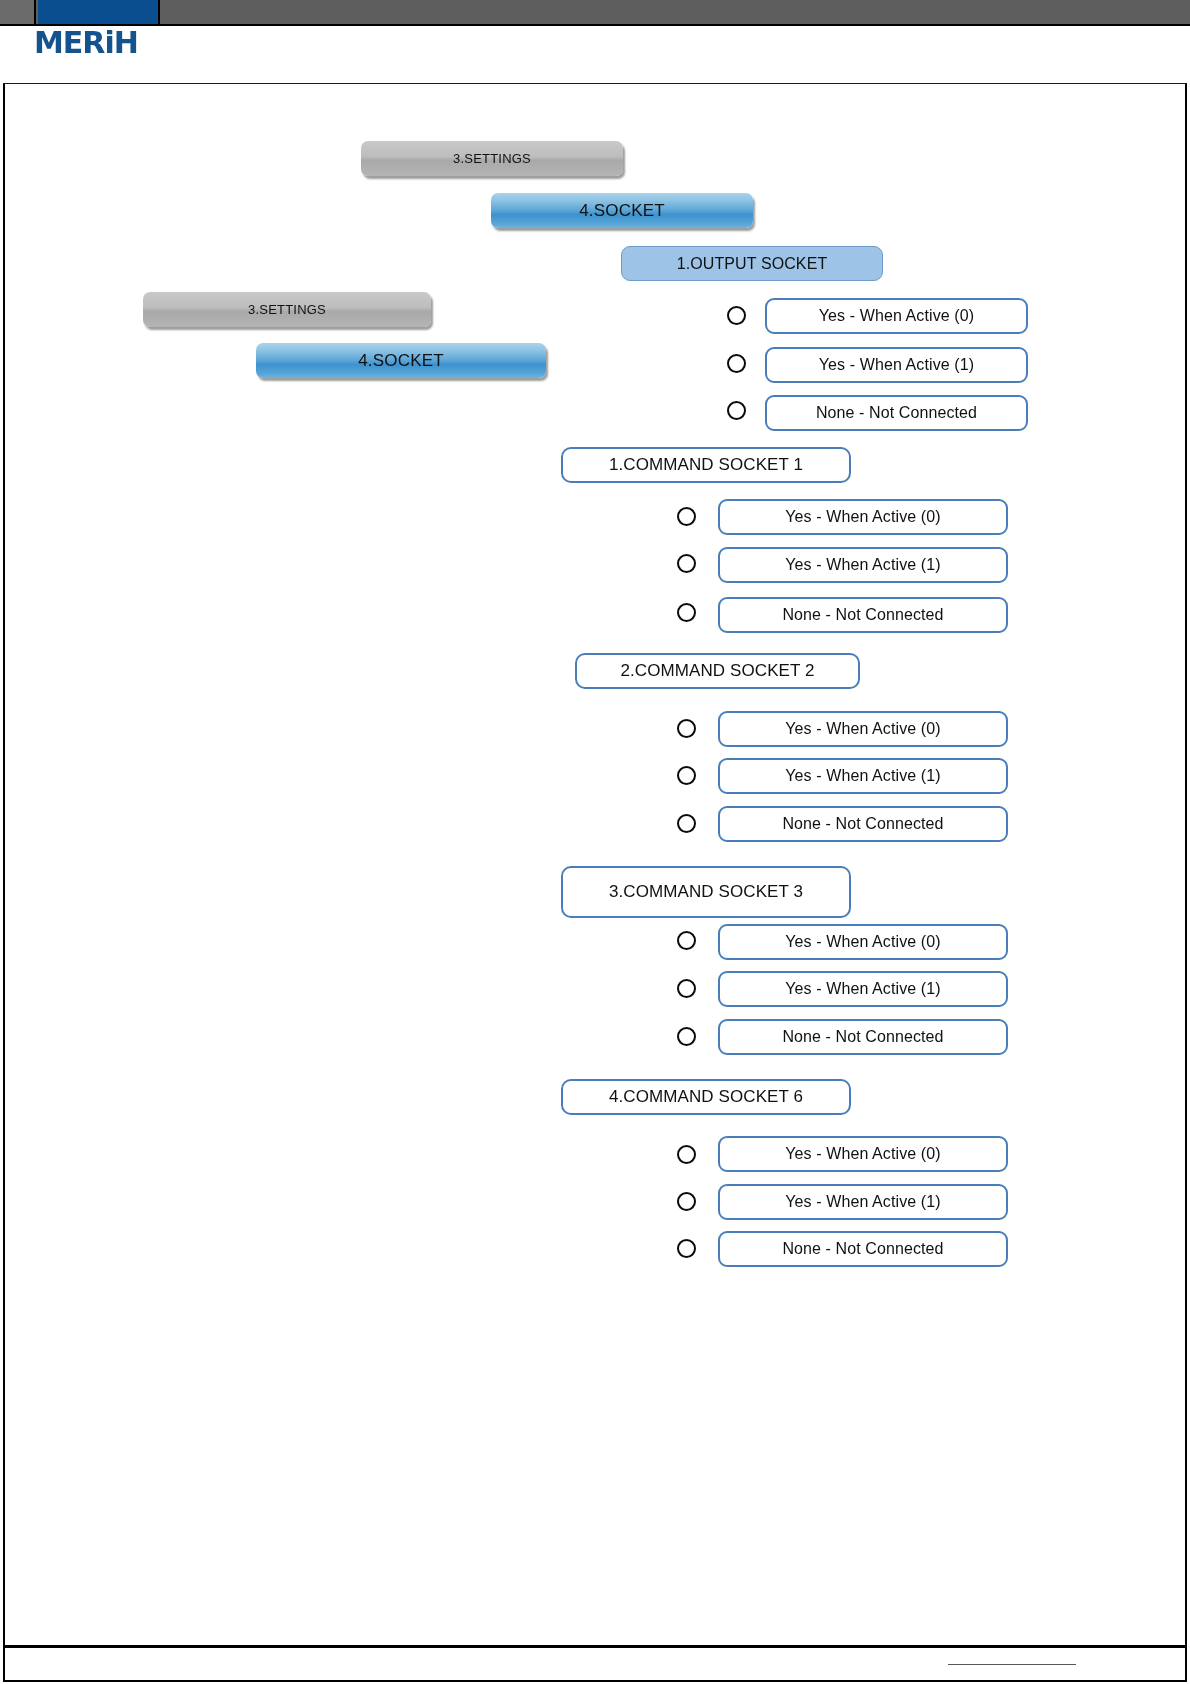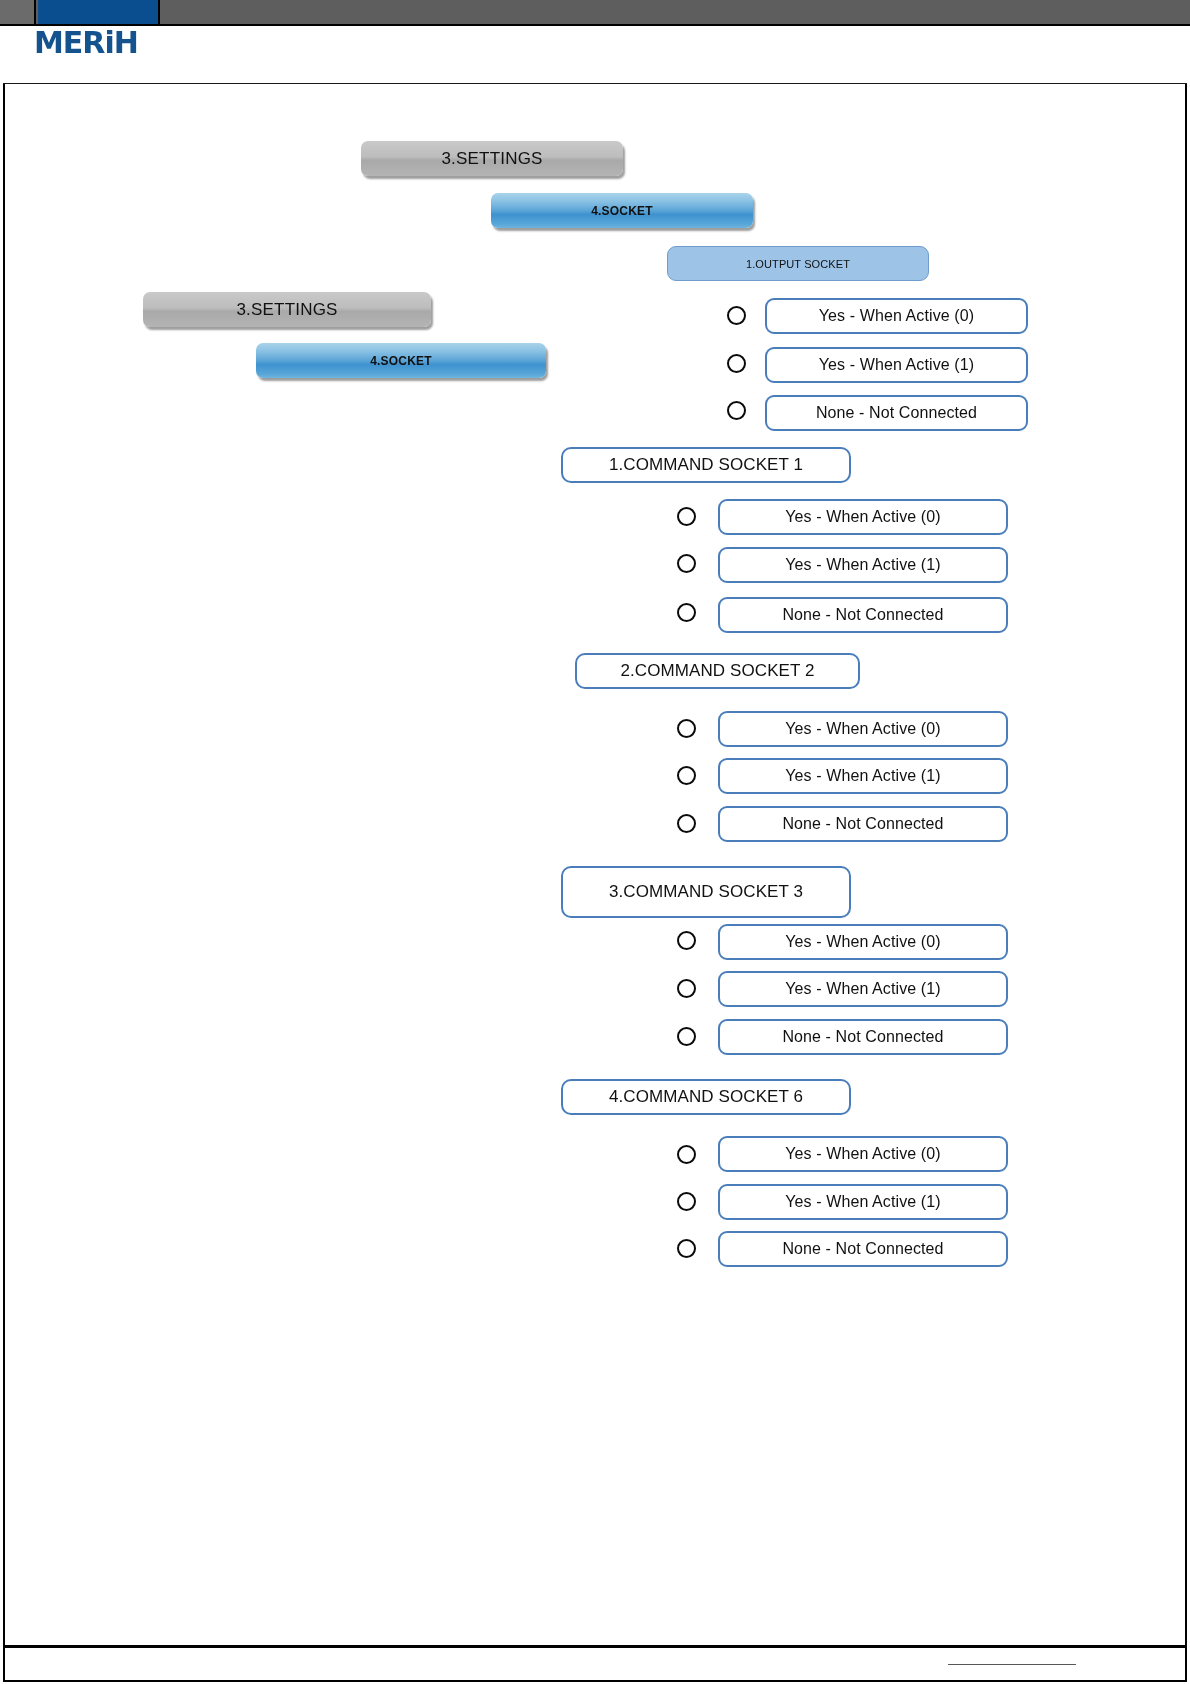--- a/index.html
+++ b/index.html
@@ -110,45 +110,44 @@
     font-family: "Liberation Sans", sans-serif;
     color: #111111;
     white-space: nowrap;
   }
 
   
   .node.gray {
     background: linear-gradient(to bottom, #c9c9c9 0%, #bdbdbd 45%, #a9a9a9 55%, #b4b4b4 100%);
     border-radius: 7px;
     box-shadow: 2px 3px 2px rgba(40,40,40,0.45);
-    font-size: 17px;
+    font-size: 13px;
     font-weight: 500;
     letter-spacing: 0.2px;
   }
 
   
   .node.bluebtn {
     background: linear-gradient(to bottom,
         #a9d3ea 0%, #8cc3e4 22%, #5fa7d8 48%,
         #3e92cf 62%, #57a6d8 88%, #6fb4dd 100%);
     border-radius: 7px;
     box-shadow: 2px 3px 2px rgba(40,40,40,0.45);
-    font-size: 12px;
-    font-weight: 700;
+    font-size: 17px;
+    font-weight: 400;
     letter-spacing: 0.2px;
   }
 
   
   .node.lightblue {
     background: #9dc3e6;
     border: 1px solid #6f9ccd;
     border-radius: 9px;
-    font-size: 11px;
+    font-size: 16px;
     letter-spacing: 0.1px;
-    margin-left: 46px;
   }
 
   
   .node.whitebox {
     background: #ffffff;
     border: 2px solid #4a7ebb;
     border-radius: 10px;
     font-size: 17px;
     letter-spacing: 0.1px;
   }

